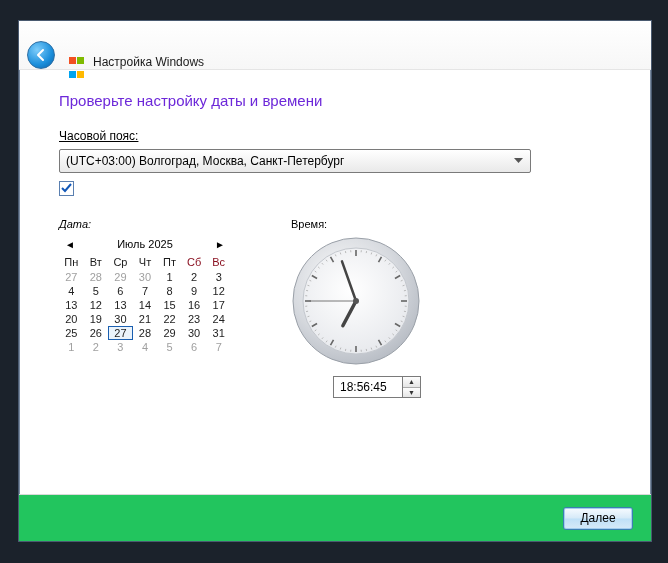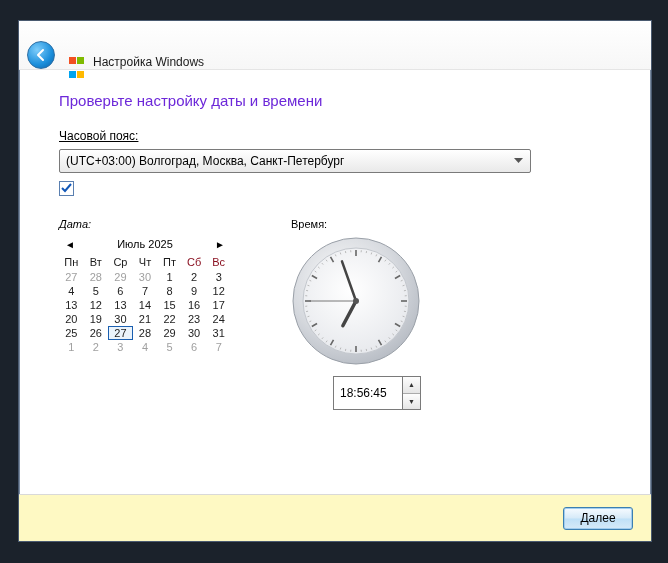--- a/index.html
+++ b/index.html
@@ -27,26 +27,26 @@
   .cal-grid{display:grid;grid-template-columns:repeat(7,1fr);text-align:center;}
   .cal-grid .dow{color:#1a1a1a;padding:2px 0;text-align:center;}
   .cal-grid .wend{color:#8a1020;}
   .cal-grid .day{padding:1px 0;color:#222;text-align:center;}
   .cal-grid .dim{color:#a0a0a0;}
   .cal-grid .today{outline:1px solid #1a5fb0;outline-offset:-1px;background:#eaf3fb;}
   .cal-note{font-size:11px;margin-bottom:4px;font-style:italic;}
   .clock-col{display:flex;flex-direction:column;align-items:flex-end;}
   .clock-label{font-size:11px;margin-bottom:4px;align-self:flex-start;}
   .clock{width:130px;height:130px;margin-top:2px;}
-  .time-edit{margin-top:10px;display:flex;align-items:stretch;height:34px;}
+  .time-edit{margin-top:10px;display:flex;align-items:stretch;height:22px;}
   .time-input{border:1px solid #7a7a7a;border-right:none;padding:0 6px;display:flex;align-items:center;font-size:12px;background:#fff;min-width:56px;}
   .spin{width:17px;display:flex;flex-direction:column;border:1px solid #7a7a7a;}
   .spin div{flex:1;display:flex;align-items:center;justify-content:center;background:linear-gradient(#fdfdfd,#e5e5e5);cursor:pointer;font-size:7px;color:#333;}
   .spin div:first-child{border-bottom:1px solid #aaa;}
-  .footer{position:absolute;left:0;right:0;bottom:0;height:46px;border-top:1px solid #d9d9d9;background:#fef9c3;display:flex;align-items:center;justify-content:flex-end;padding-right:18px;}
+  .footer{position:absolute;left:0;right:0;bottom:0;height:46px;border-top:1px solid #d9d9d9;background:#22c55e;display:flex;align-items:center;justify-content:flex-end;padding-right:18px;}
   .next-btn{min-width:70px;height:23px;border:1px solid #3c7fb1;border-radius:3px;background:linear-gradient(#f7fbff,#d6eaf8 48%,#bfe0f7 52%,#d6eaf8);font-size:12px;cursor:pointer;padding:0 14px;box-shadow:0 0 0 1px #a2cdee inset;}
 </style>
 </head>
 <body>
 
 <div class="window">
   <div class="header">
     <div class="back-btn">
       <svg width="14" height="14" viewBox="0 0 14 14">
           <path d="M9 2 L4 7 L9 12" stroke="#fff" stroke-width="2" fill="none" stroke-linecap="round" stroke-linejoin="round"></path>

